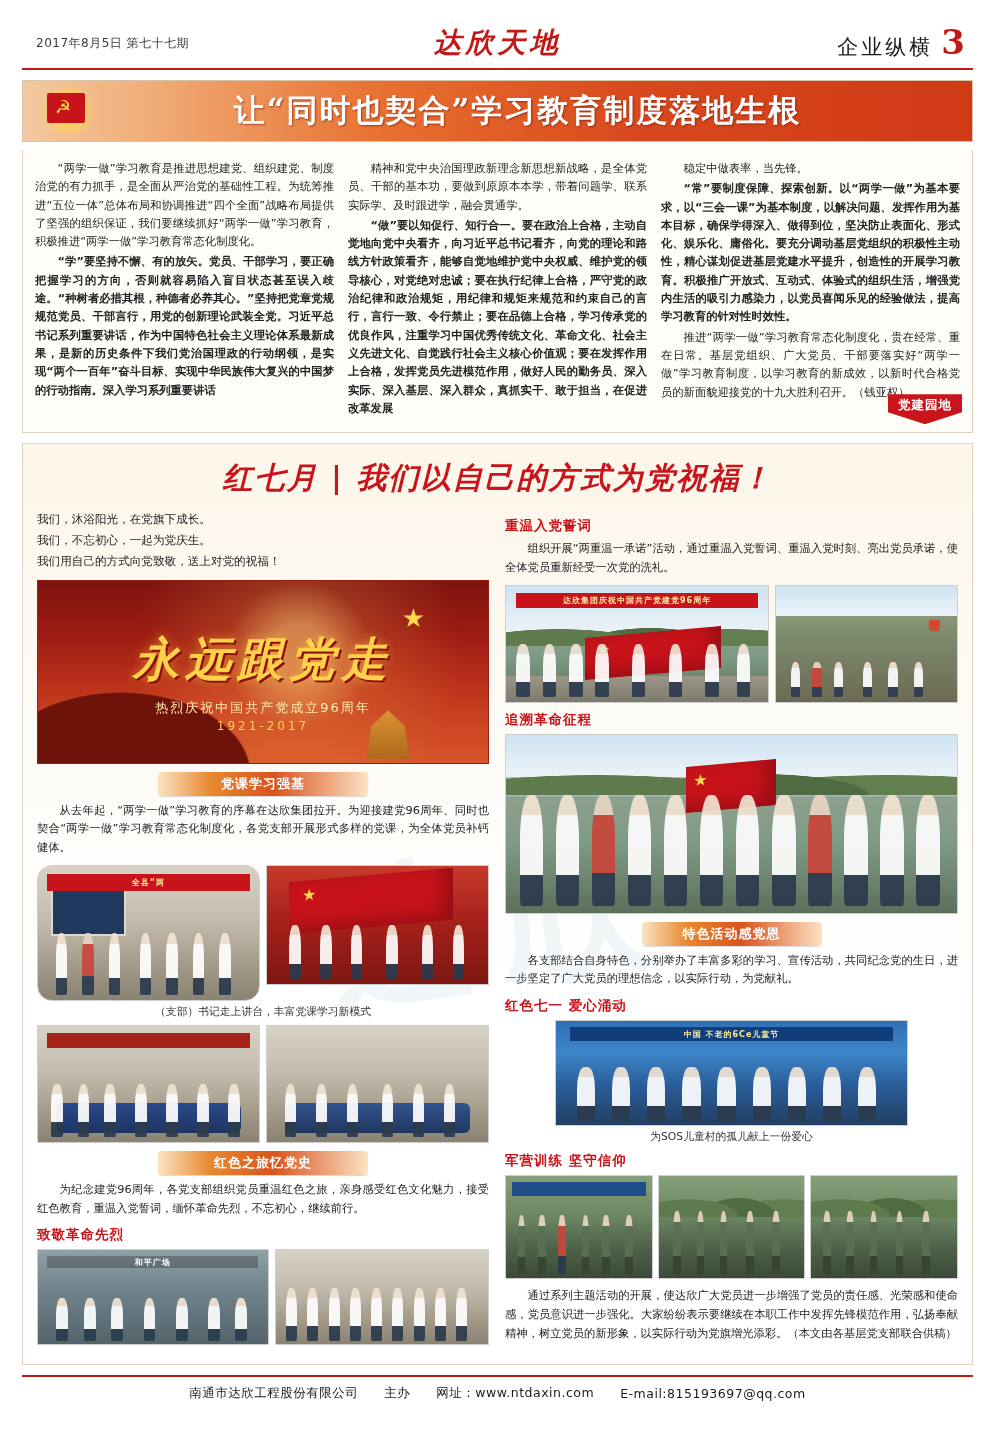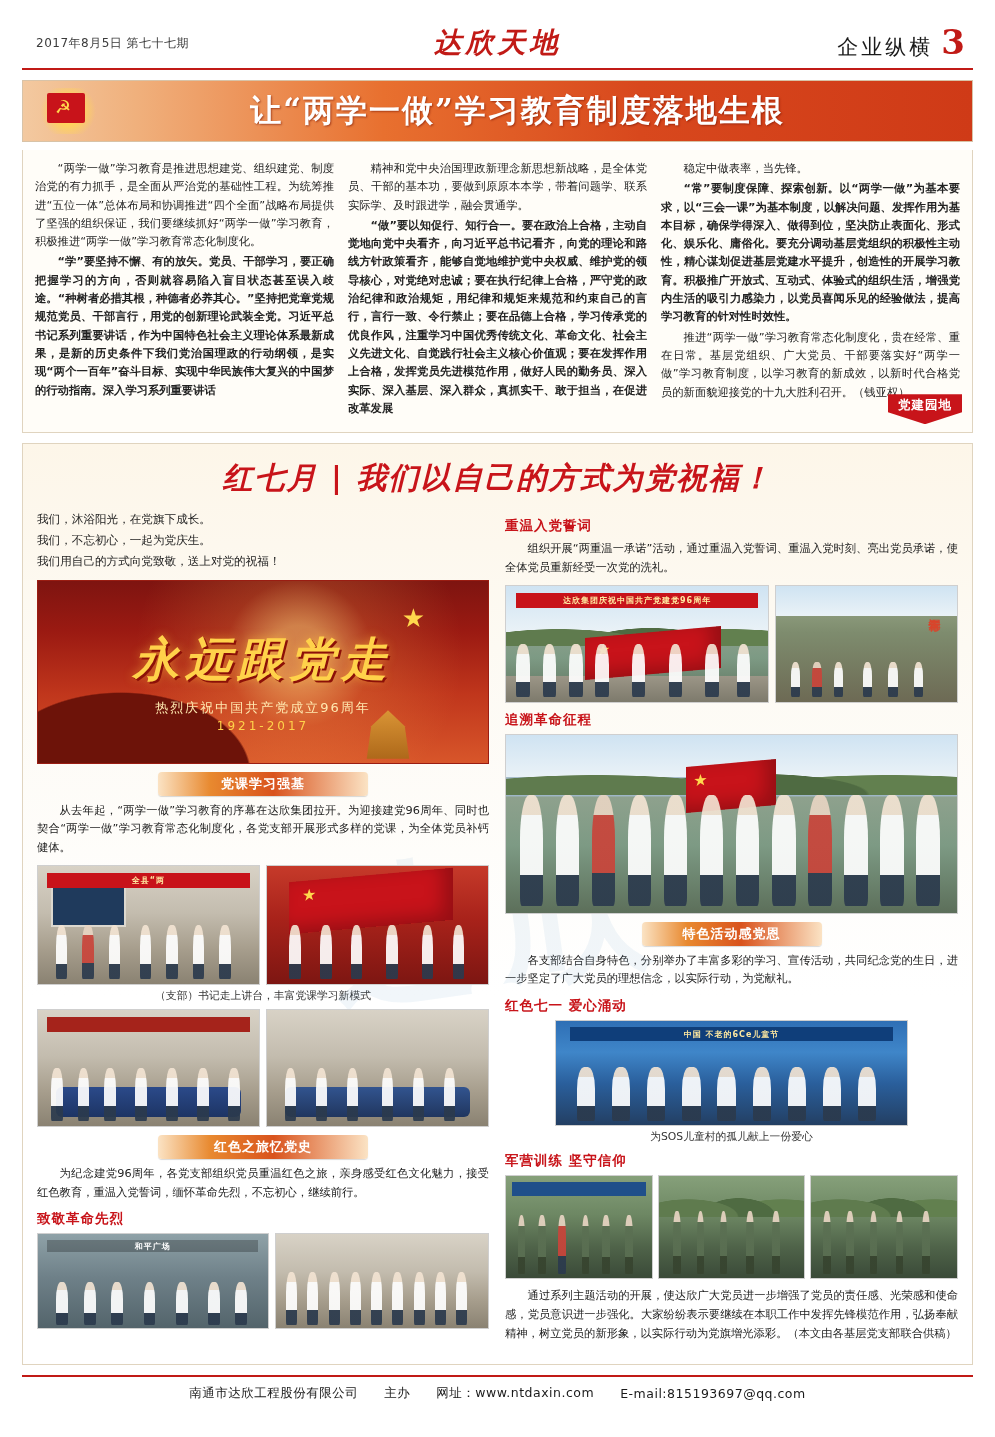--- a/index.html
+++ b/index.html
@@ -313,21 +313,21 @@
       <span class="page-no">3</span>
     </div>
   </div>
 
   <div class="headline-block">
     <div class="emblem">
       <div class="burst"></div>
       <div class="flag"></div>
       <div class="sickle">☭</div>
     </div>
-    <div class="headline-title">让“两学一做”学习教育制度落地生根</div>
+    <div class="headline-title">让“同时也契合”学习教育制度落地生根</div>
   </div>
 
   <div class="article">
     <div class="col">
       <p>“两学一做”学习教育是推进思想建党、组织建党、制度治党的有力抓手，是全面从严治党的基础性工程。为统筹推进“五位一体”总体布局和协调推进“四个全面”战略布局提供了坚强的组织保证，我们要继续抓好“两学一做”学习教育，积极推进“两学一做”学习教育常态化制度化。</p>
       <p class="b">“学”要坚持不懈、有的放矢。党员、干部学习，要正确把握学习的方向，否则就容易陷入盲目状态甚至误入歧途。“种树者必措其根，种德者必养其心。”坚持把党章党规规范党员、干部言行，用党的创新理论武装全党。习近平总书记系列重要讲话，作为中国特色社会主义理论体系最新成果，是新的历史条件下我们党治国理政的行动纲领，是实现“两个一百年”奋斗目标、实现中华民族伟大复兴的中国梦的行动指南。深入学习系列重要讲话</p>
     </div>
     <div class="col">
       <p>精神和党中央治国理政新理念新思想新战略，是全体党员、干部的基本功，要做到原原本本学，带着问题学、联系实际学、及时跟进学，融会贯通学。</p>
       <p class="b">“做”要以知促行、知行合一。要在政治上合格，主动自觉地向党中央看齐，向习近平总书记看齐，向党的理论和路线方针政策看齐，能够自觉地维护党中央权威、维护党的领导核心，对党绝对忠诚；要在执行纪律上合格，严守党的政治纪律和政治规矩，用纪律和规矩来规范和约束自己的言行，言行一致、令行禁止；要在品德上合格，学习传承党的优良作风，注重学习中国优秀传统文化、革命文化、社会主义先进文化、自觉践行社会主义核心价值观；要在发挥作用上合格，发挥党员先进模范作用，做好人民的勤务员、深入实际、深入基层、深入群众，真抓实干、敢于担当，在促进改革发展</p>
@@ -362,21 +362,21 @@
           <div class="tower"></div>
           <div class="hero-cn">永远跟党走</div>
           <div class="hero-sub">热烈庆祝中国共产党成立96周年</div>
           <div class="hero-years">1921-2017</div>
         </div>
 
         <div class="ribbon">党课学习强基</div>
         <div class="body-text">从去年起，“两学一做”学习教育的序幕在达欣集团拉开。为迎接建党96周年、同时也契合“两学一做”学习教育常态化制度化，各党支部开展形式多样的党课，为全体党员补钙健体。</div>
 
         <div style="display:flex; gap:6px;">
-          <div class="photo ph-indoor" style="flex:1 1 0; height:120px;">
+          <div class="photo ph-indoor" style="flex:1 1 0; height:136px;border-radius:15px;">
             <div class="screen"></div>
             <div class="banner">全县“两</div>
             <div class="figs">
               <i style="left:8%"></i>
                 <i class="d" style="left:20%"></i>
                 <i style="left:32%"></i>
               <i style="left:46%"></i>
                 <i style="left:58%"></i>
                 <i style="left:70%"></i>
                 <i style="left:82%"></i>

